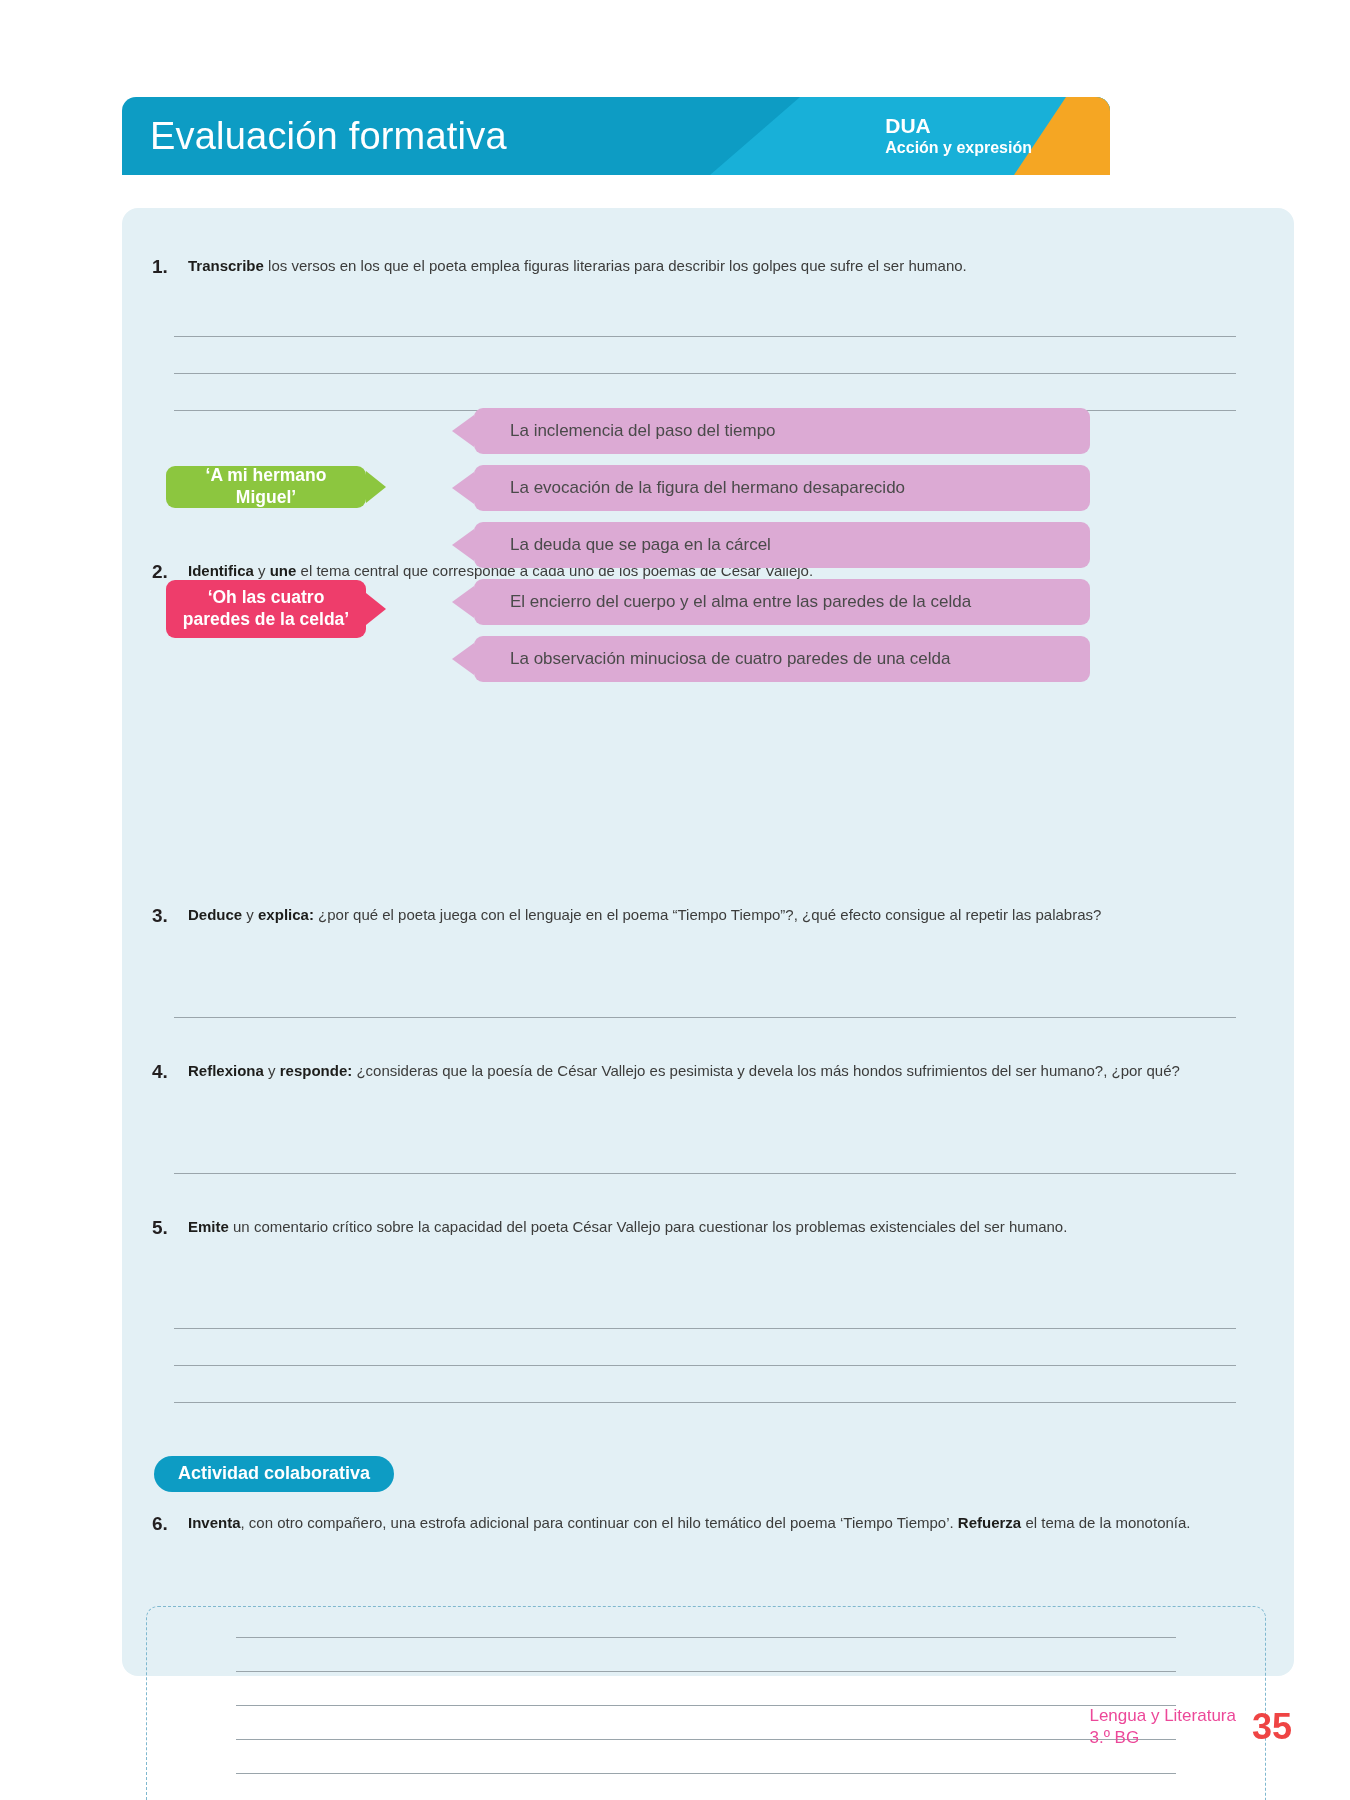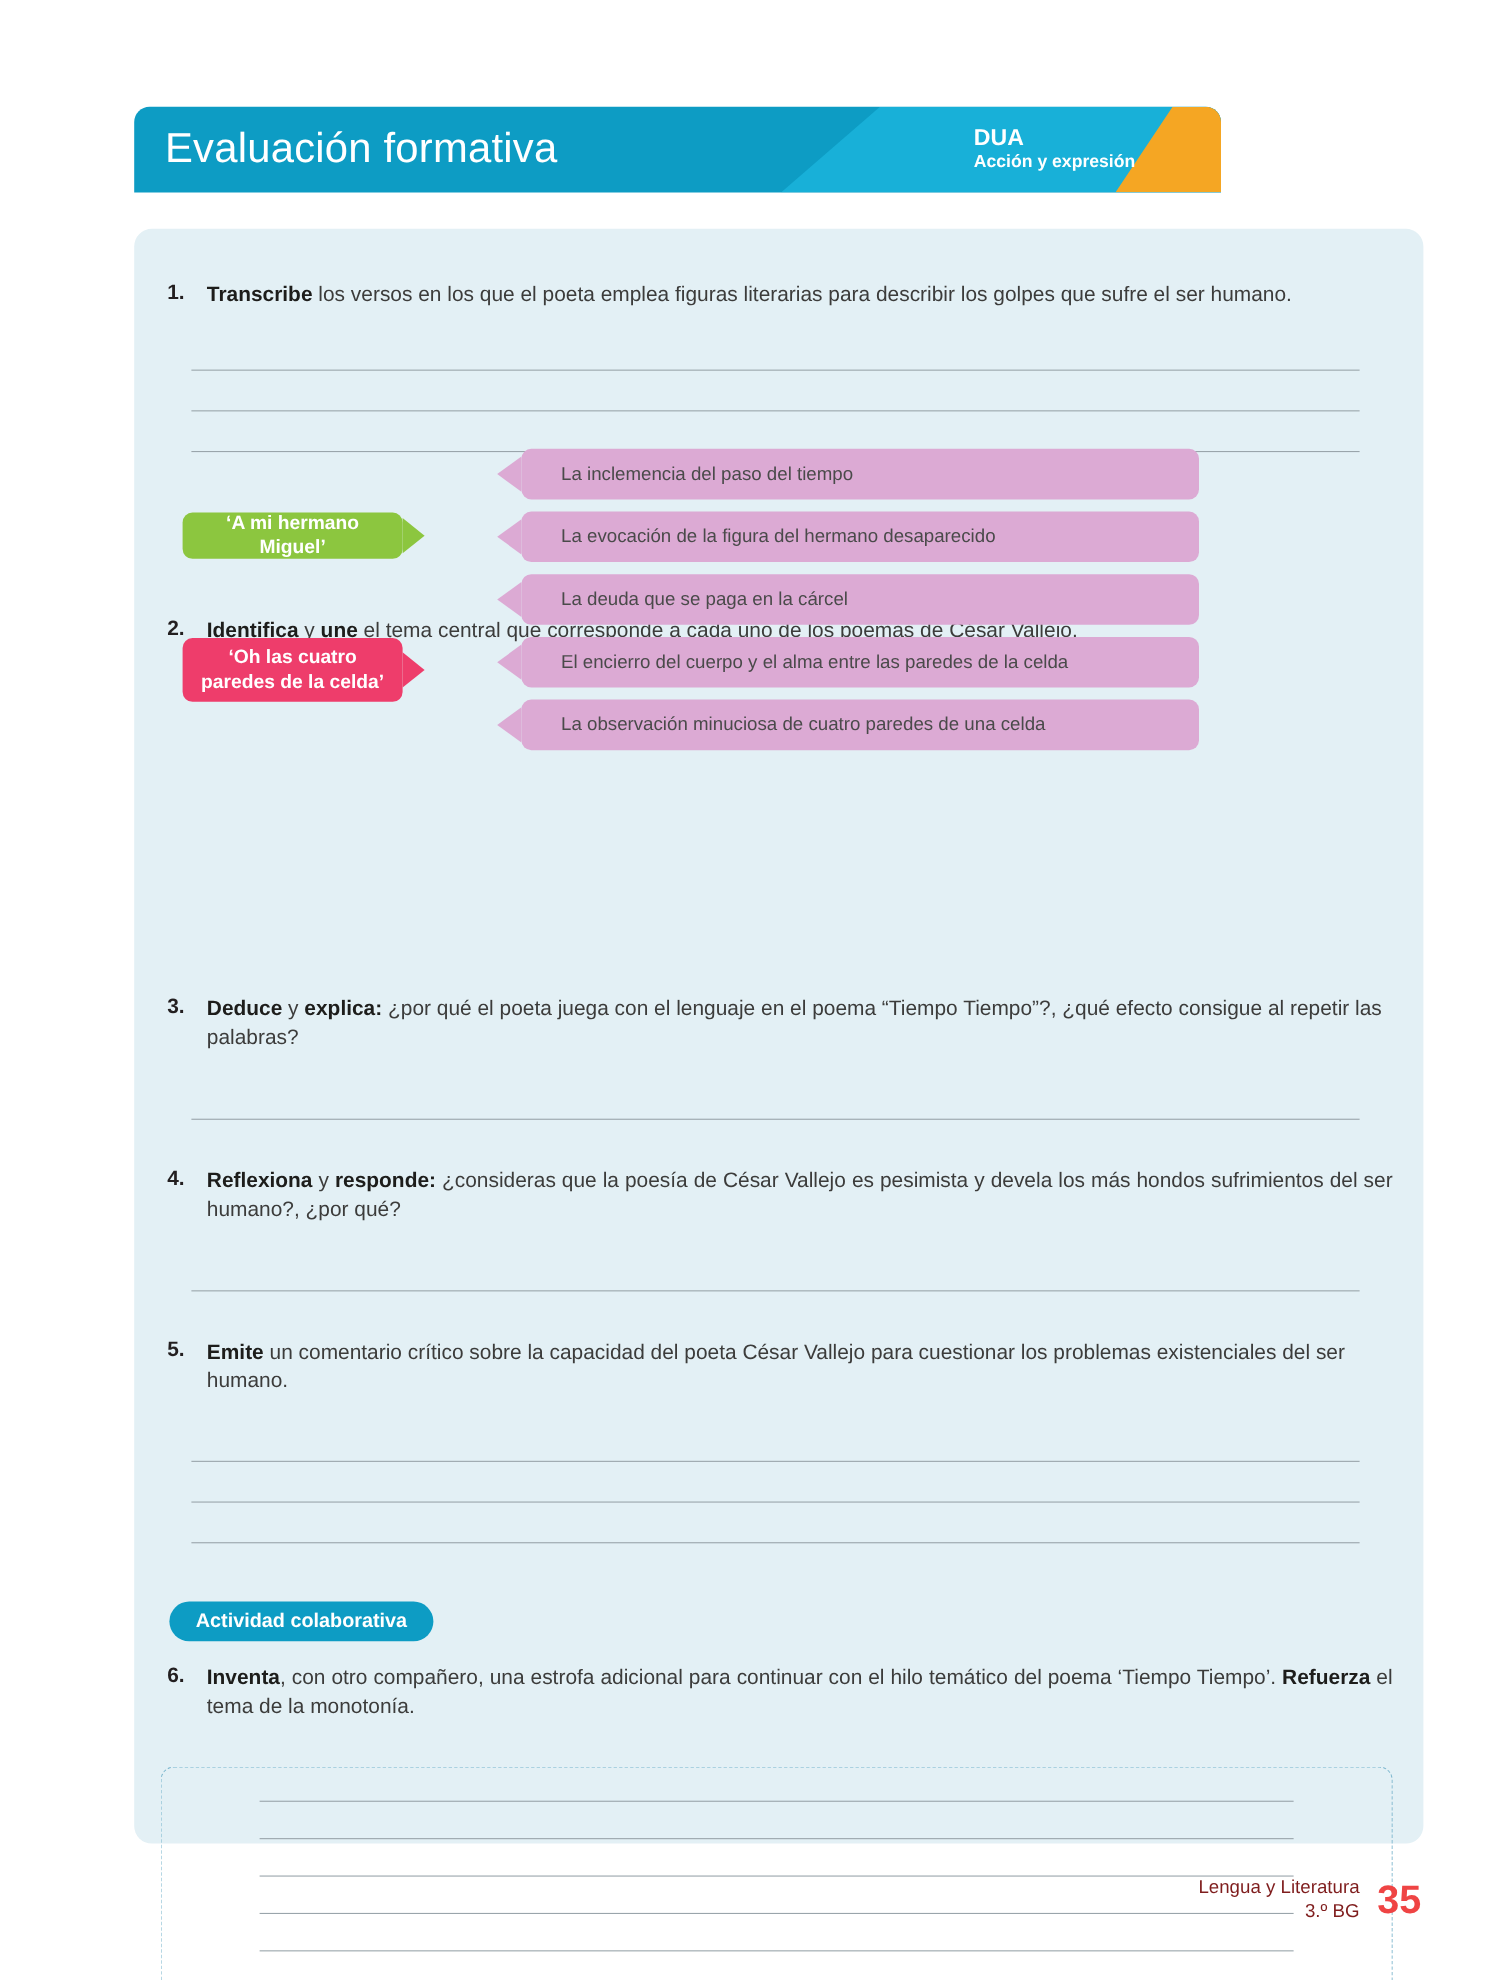--- a/index.html
+++ b/index.html
@@ -59,21 +59,21 @@
 
   .q { position: absolute; }
   .q-row { display: flex; align-items: flex-start; }
   .q-num {
     width: 42px; flex: 0 0 42px;
     font-size: 19px; font-weight: bold; color: #231f20;
     padding-left: 6px;
   }
   .q-text {
     flex: 1;
-    font-size: 19px; color: #3c3c3b;
+    font-size: 15px; color: #3c3c3b;
     line-height: 1.35;
   }
   .q-text b { font-weight: bold; color: #1d1d1b; }
   .q-just { text-align: justify; }
 
   .lines { position: absolute; left: 52px; }
   .rule {
     width: 1062px; height: 0;
     border-top: 1.6px solid #9aa5ab;
     margin-bottom: 36px;
@@ -133,21 +133,21 @@
     width: 940px; height: 0;
     border-top: 1.4px solid #9aa5ab;
     margin: 0 auto 33px auto;
   }
 
   
   .footer {
     position: absolute; right: 58px; top: 1705px;
     display: flex; align-items: center; gap: 16px;
   }
-  .footer-txt { text-align: right; color: #7f1d1d; font-size: 17px; line-height: 1.3; }
+  .footer-txt { color: #ec4899; font-size: 17px; line-height: 1.3; }
   .footer-page { color: #ef4444; font-size: 36px; font-weight: bold; text-align: center; }
 </style>
 </head>
 <body>
 
 <div class="page">
 
   <div class="header-wrap">
     <div class="header-bar">
       <div class="header-diag"></div>

